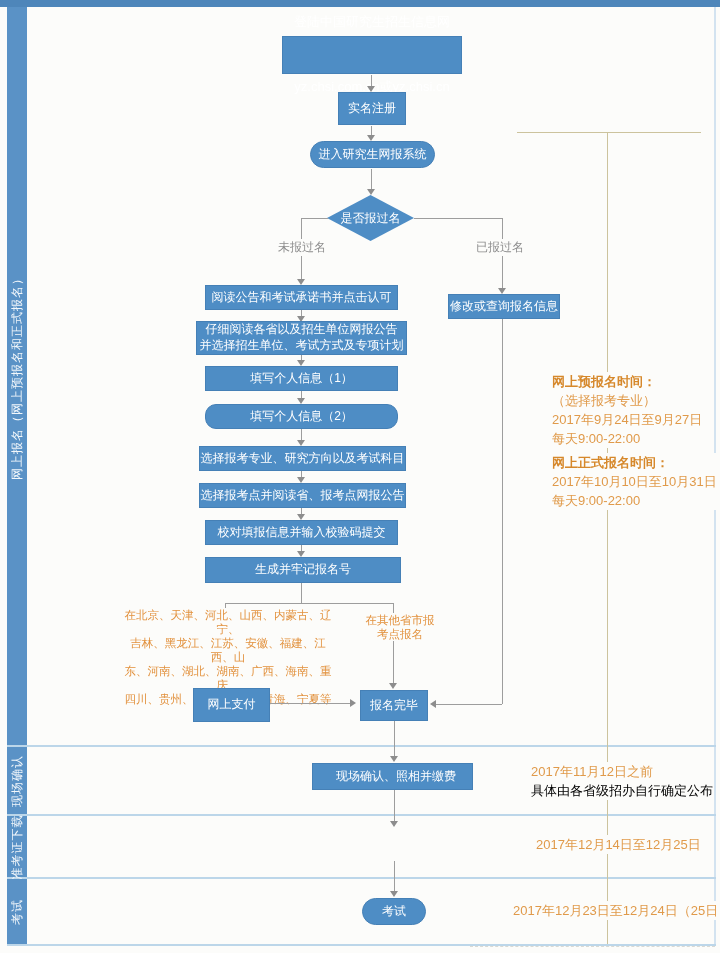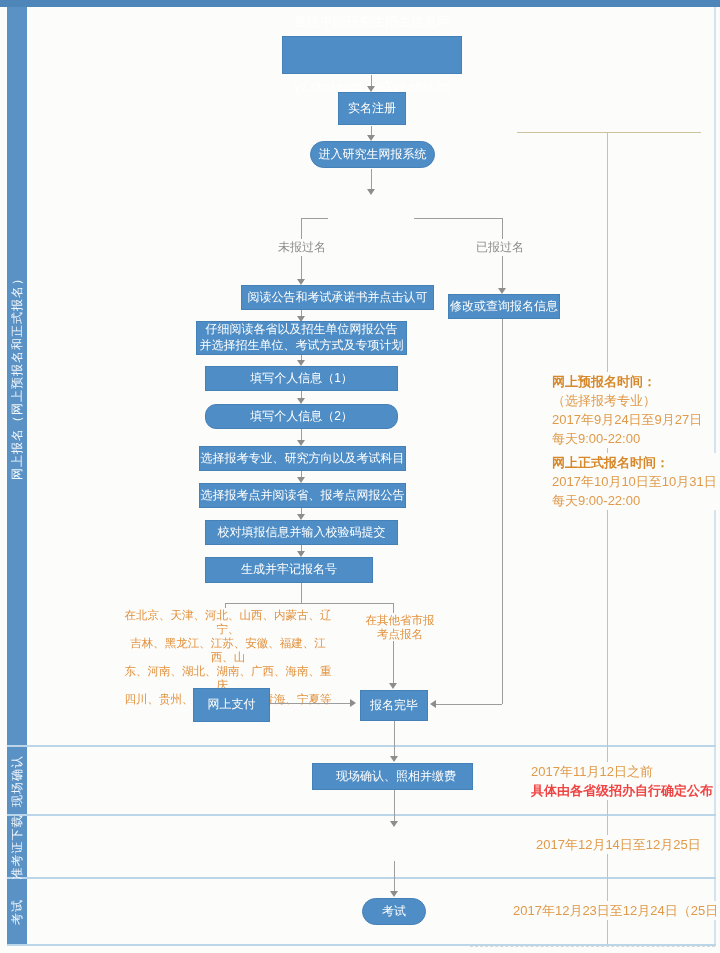--- a/index.html
+++ b/index.html
@@ -31,21 +31,21 @@
          border-top:6px solid #8d8d8d;}
   .arr-r{width:0;height:0;border-top:4px solid transparent;border-bottom:4px solid transparent;
          border-left:6px solid #8d8d8d;}
   .arr-l{width:0;height:0;border-top:4px solid transparent;border-bottom:4px solid transparent;
          border-right:6px solid #8d8d8d;}
 
   .gray-label{color:#8d8d8d;font-size:12px;background:#fcfcfa;padding:0 2px;}
   .orange-block{color:#e2913d;font-size:11.5px;line-height:14px;text-align:center;background:#fcfcfa;}
   .t-note{font-size:13px;line-height:19px;color:#e09a4a;background:#fcfcfa;white-space:nowrap;}
   .t-title{font-weight:bold;color:#d6882b;}
-  .t-red{font-weight:bold;color:#ef4444;}
+  .t-red{font-weight:normal;color:#000000;}
   .wm{left:470px;top:946px;width:245px;height:0;border-top:1px dashed #d9d9d3;}
 </style>
 </head>
 <body>
 
 <div id="stage">
 
   <div class="abs topbar"></div>
   <div class="abs rightborder"></div>
   <div class="abs divider" style="top:745px;"></div>
@@ -82,32 +82,35 @@
   </div>
   <div class="abs vline" style="left:371px;top:126px;height:9px;"></div>
   <div class="abs arr-d" style="left:367px;top:135px;"></div>
 
   <div class="abs box pill" style="left:310px;top:141px;width:125px;height:27px;">
     <div>进入研究生网报系统</div>
   </div>
   <div class="abs vline" style="left:371px;top:169px;height:20px;"></div>
   <div class="abs arr-d" style="left:367px;top:189px;"></div>
 
+  <div class="abs diamond" style="left:327px;top:195px;width:87px;height:46px;">
+    <div>是否报过名</div>
+  </div>
 
   <div class="abs hline" style="left:301px;top:218px;width:27px;"></div>
   <div class="abs vline" style="left:301px;top:218px;height:61px;"></div>
   <div class="abs arr-d" style="left:297px;top:279px;"></div>
   <div class="abs hline" style="left:414px;top:218px;width:88px;"></div>
   <div class="abs vline" style="left:502px;top:218px;height:70px;"></div>
   <div class="abs arr-d" style="left:498px;top:288px;"></div>
 
   <div class="abs gray-label" style="left:276px;top:239px;">未报过名</div>
   <div class="abs gray-label" style="left:474px;top:239px;">已报过名</div>
 
-  <div class="abs box" style="left:205px;top:285px;width:193px;height:25px;margin-left:36px;">
+  <div class="abs box" style="left:205px;top:285px;width:193px;height:25px;">
     <div>阅读公告和考试承诺书并点击认可</div>
   </div>
   <div class="abs vline" style="left:301px;top:310px;height:6px;"></div>
   <div class="abs arr-d" style="left:297px;top:316px;"></div>
 
   <div class="abs box" style="left:196px;top:321px;width:211px;height:34px;">
     <div>仔细阅读各省以及招生单位网报公告</div>
     <div>并选择招生单位、考试方式及专项计划</div>
   </div>
   <div class="abs vline" style="left:301px;top:355px;height:5px;"></div>
@@ -136,21 +139,21 @@
   </div>
   <div class="abs vline" style="left:301px;top:508px;height:6px;"></div>
   <div class="abs arr-d" style="left:297px;top:514px;"></div>
 
   <div class="abs box" style="left:205px;top:520px;width:193px;height:25px;">
     <div>校对填报信息并输入校验码提交</div>
   </div>
   <div class="abs vline" style="left:301px;top:545px;height:6px;"></div>
   <div class="abs arr-d" style="left:297px;top:551px;"></div>
 
-  <div class="abs box" style="left:205px;top:557px;width:168px;height:26px;">
+  <div class="abs box" style="left:205px;top:557px;width:196px;height:26px;">
     <div>生成并牢记报名号</div>
   </div>
 
   <div class="abs vline" style="left:301px;top:583px;height:20px;"></div>
   <div class="abs hline" style="left:225px;top:603px;width:168px;"></div>
   <div class="abs vline" style="left:225px;top:603px;height:78px;"></div>
   <div class="abs arr-d" style="left:221px;top:681px;"></div>
   <div class="abs vline" style="left:393px;top:603px;height:80px;"></div>
   <div class="abs arr-d" style="left:389px;top:683px;"></div>
 

